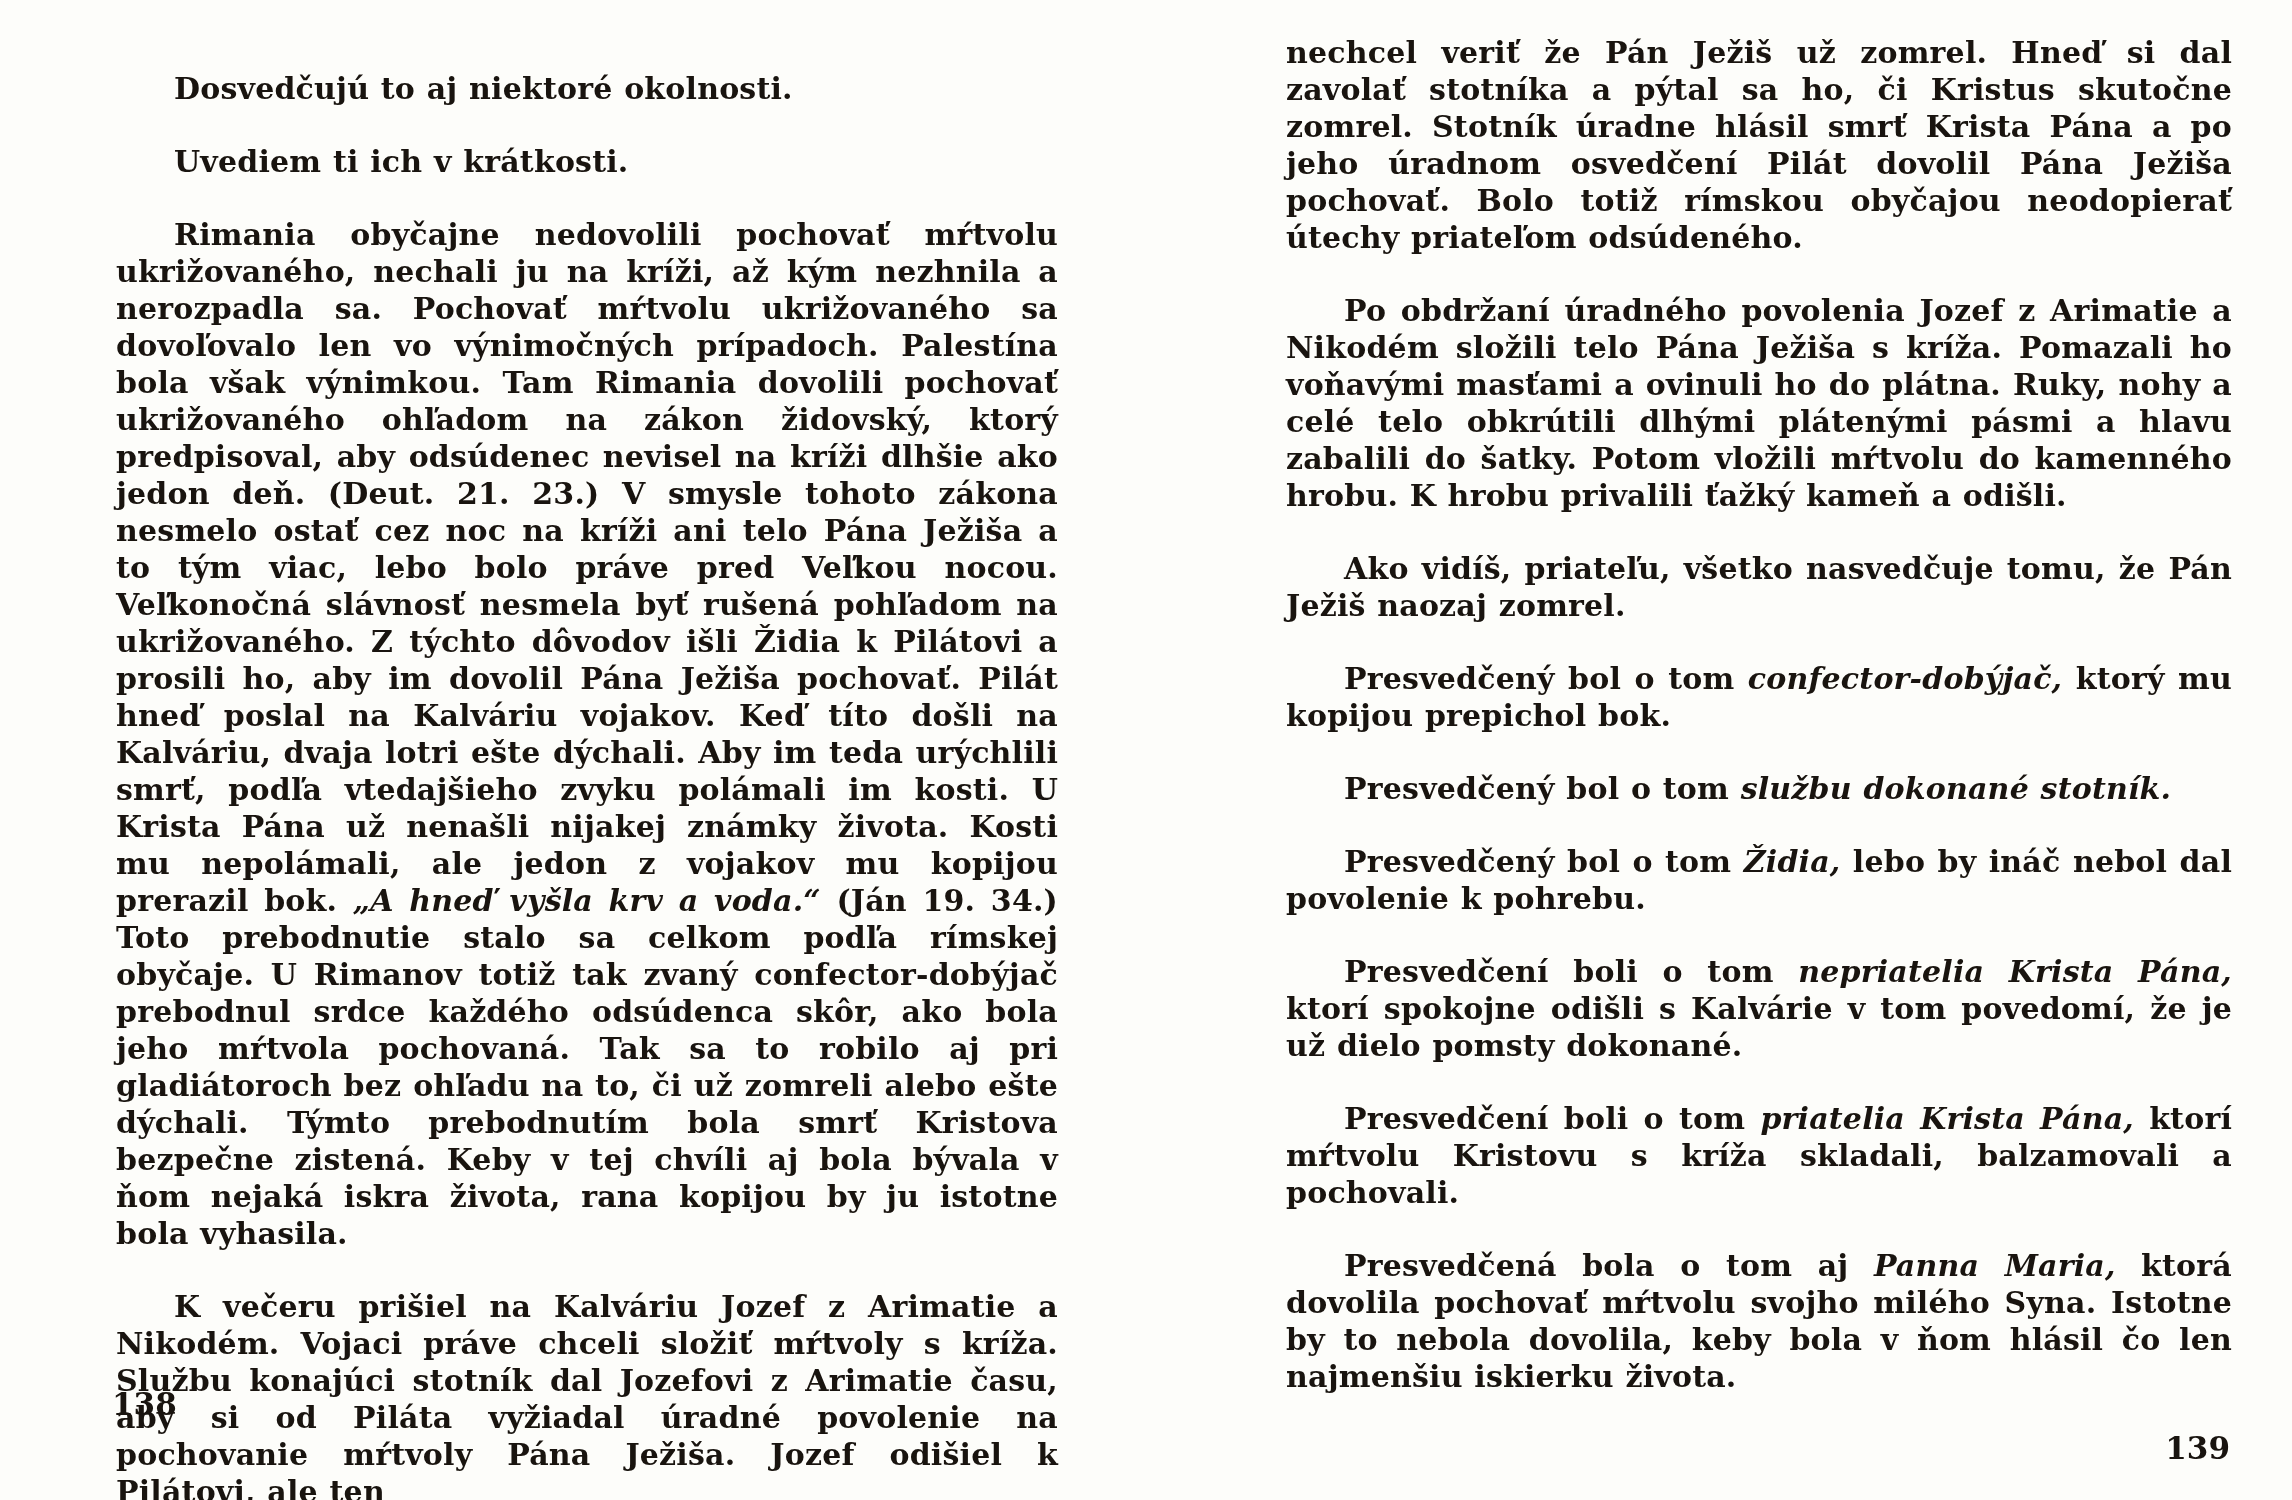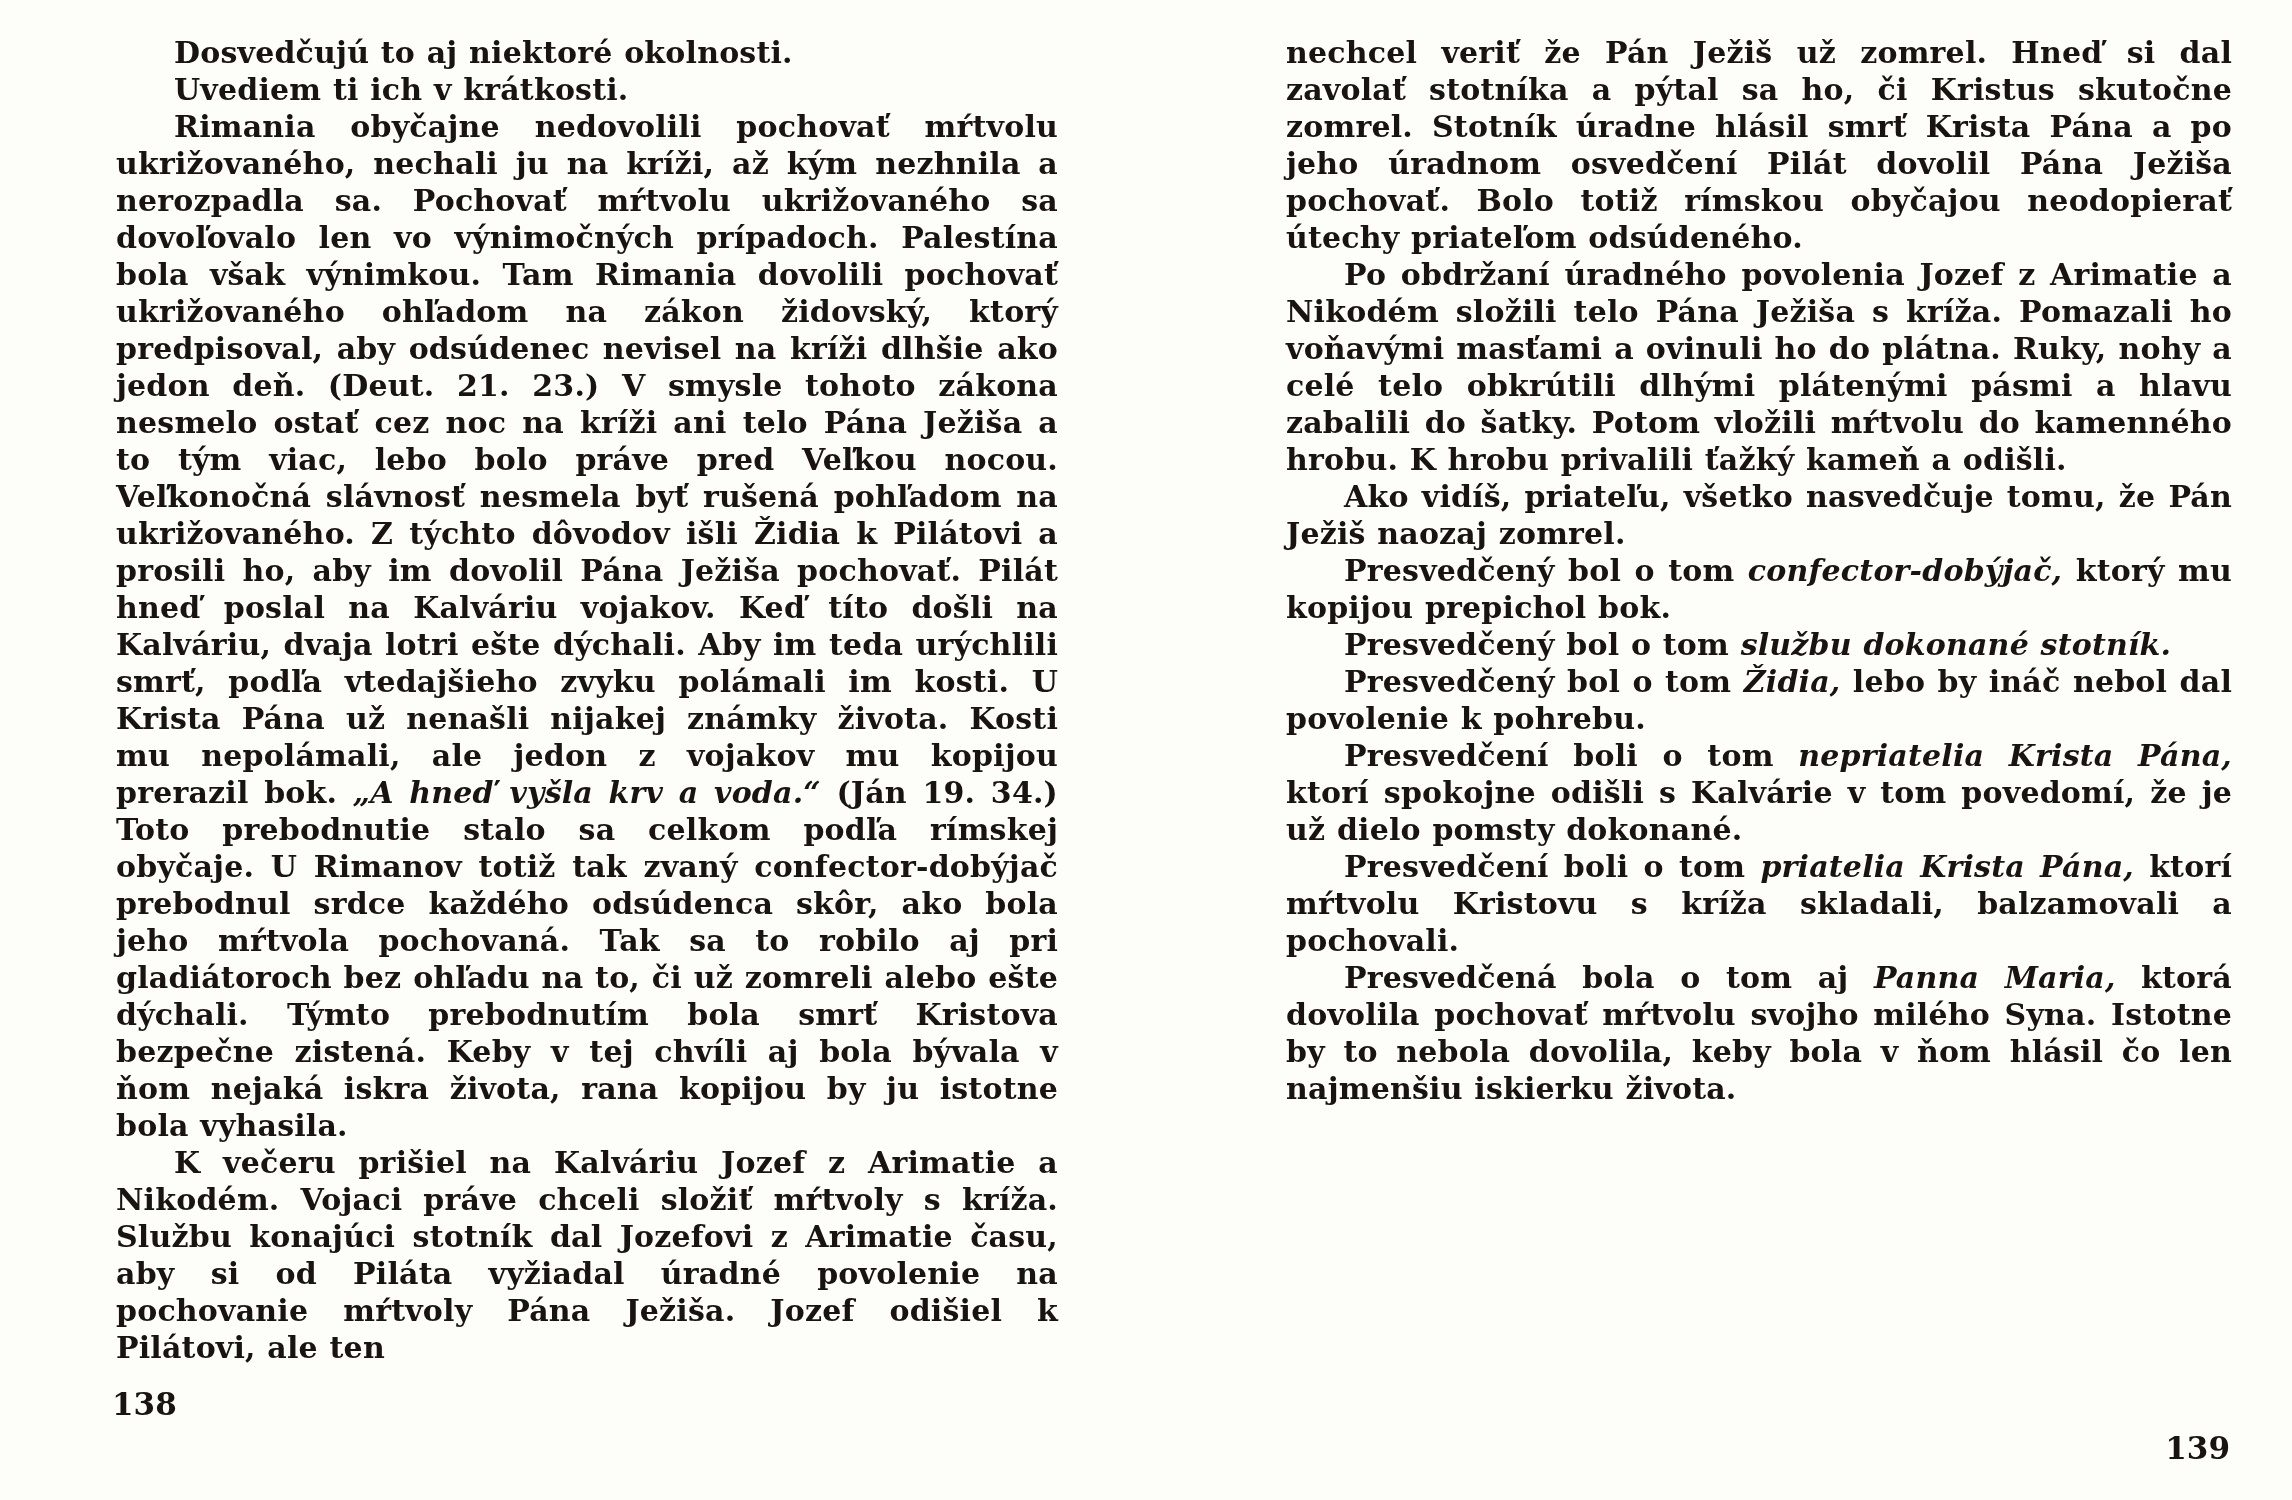--- a/index.html
+++ b/index.html
@@ -28,21 +28,21 @@
     padding: 0;
     font-family: "DejaVu Serif", "Liberation Serif", serif;
     font-weight: 700;
     font-size: 30px;
     line-height: 37px;
     color: #19140f;
     text-align: justify;
     letter-spacing: 0.2px;
     word-spacing: 1px;
   }
-  .para.indent { text-indent: 58px; }
+  .para.indent { text-indent: 58px; margin-top: 36px; }
   .em { font-style: italic; }
   .page-number {
     position: absolute;
     font-family: "DejaVu Serif", "Liberation Serif", serif;
     font-weight: 700;
     font-size: 31px;
     color: #19140f;
   }
   .page-number.pn-left  { left: 112px; top: 1386px; }
   .page-number.pn-right { right: 62px; top: 1430px; text-align: right; }

